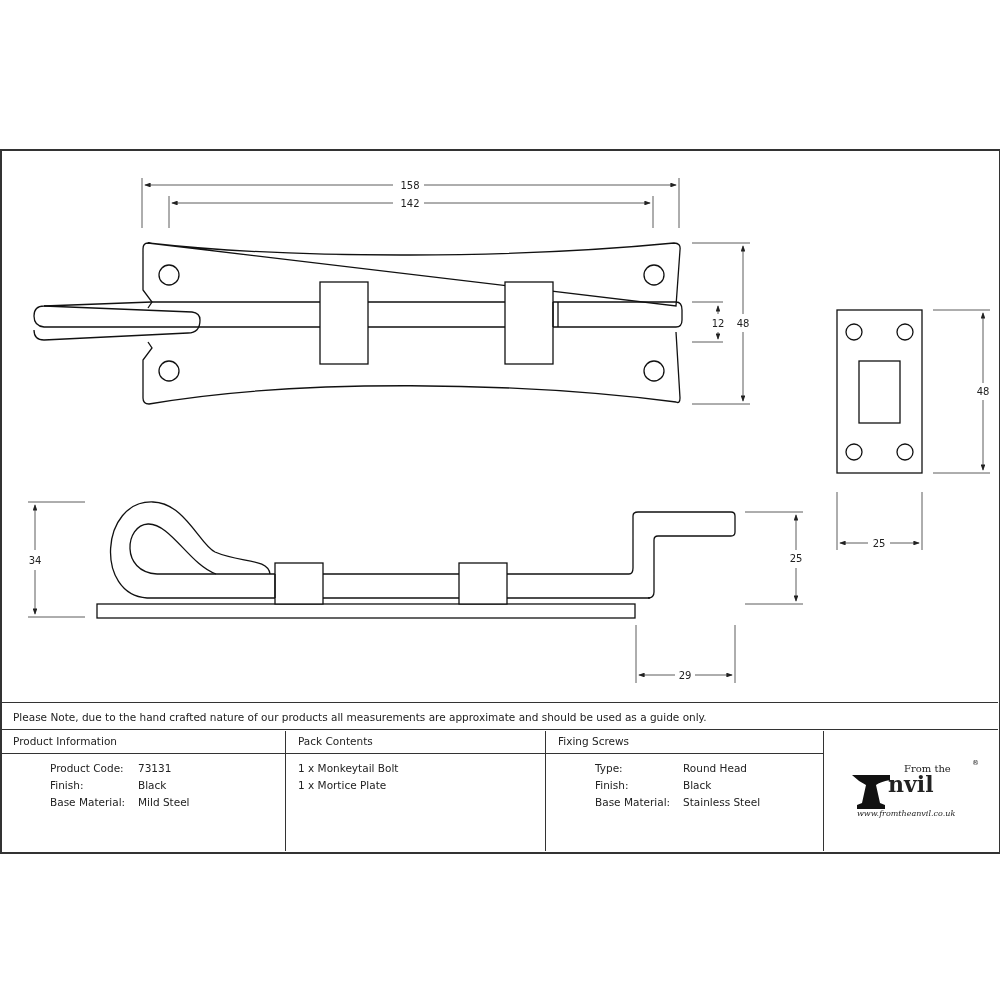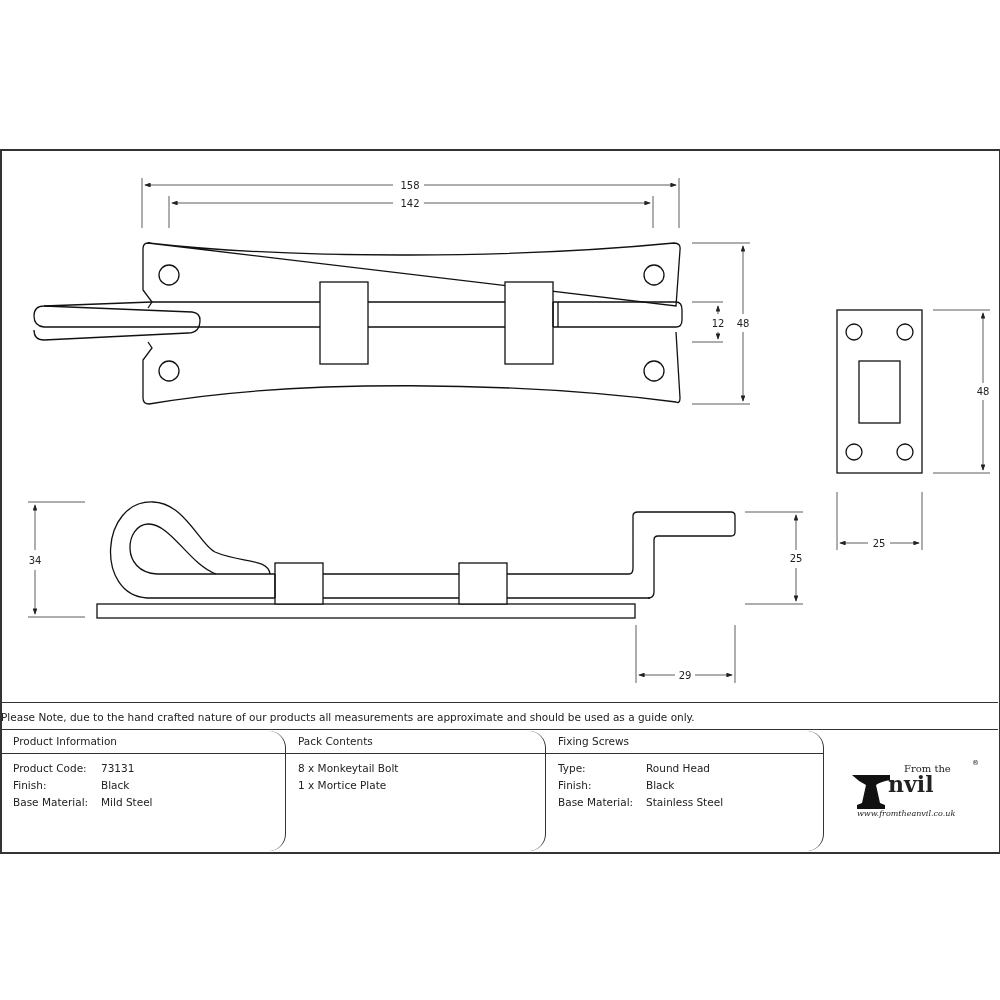--- a/index.html
+++ b/index.html
@@ -1,23 +1,23 @@
 <!DOCTYPE html>
 <html><head>
 <meta charset="utf-8">
 <style>
   html, body { margin:0; padding:0; background:#ffffff; }
   body { width:1000px; height:1000px; position:relative; overflow:hidden; font-family:"DejaVu Sans", sans-serif; color:#222; }
   .sheet { position:absolute; left:0; top:149px; width:997px; height:701px; border:2px solid #333; box-sizing:content-box; }
   .drawing { position:absolute; left:0; top:0; width:1000px; height:1000px; }
-  .note { position:absolute; left:1px; top:702px; width:997px; height:28px; border-top:1.5px solid #333; border-bottom:1.5px solid #333; box-sizing:border-box; font-size:10.5px; line-height:28px; }
-  .col { position:absolute; top:731px; height:120px; box-sizing:border-box;border-radius:17px; }
+  .note { position:absolute; left:1px; top:702px; width:997px; height:28px; border-top:1.5px solid #333; border-bottom:1.5px solid #333; box-sizing:border-box; font-size:10.5px; line-height:28px; padding-left:12px; }
+  .col { position:absolute; top:731px; height:120px; box-sizing:border-box; }
   .col-head { height:22px; border-bottom:1.5px solid #333; font-size:10.5px; line-height:20px; padding-left:12px; }
   .rows { padding:6px 0 0 12px; font-size:10.5px; line-height:17px; }
-  .row { display:flex; }
+  .row { display:flex;margin-left:37px; }
   .row .k { width:88px; }
   .row .k2 { width:88px; }
   .row .v { }
   .c1 { left:1px; width:285px; border-right:1.5px solid #333; }
   .c2 { left:286px; width:260px; border-right:1.5px solid #333; }
   .c3 { left:546px; width:278px; border-right:1.5px solid #333; }
   .c4 { left:824px; width:174px; }
   .logo { position:absolute; left:28px; top:28px; width:130px; height:70px; }
   .logo-from { position:absolute; left:52px; top:4px; font-family:"DejaVu Serif", serif; font-size:10px; }
   .logo-anvil { position:absolute; left:30px; top:8px; font-family:"DejaVu Serif", serif; font-size:32px; font-weight:bold; letter-spacing:0px; }
@@ -158,21 +158,21 @@
     <div class="row">
         <span class="k">Base Material:</span>
         <span class="v">Mild Steel</span>
       </div>
   </div>
 </div>
 
 <div class="col c2">
   <div class="col-head">Pack Contents</div>
   <div class="rows">
-    <div>8 x Monkeytail Bolt</div>
+    <div>1 x Monkeytail Bolt</div>
     <div>1 x Mortice Plate</div>
   </div>
 </div>
 
 <div class="col c3">
   <div class="col-head">Fixing Screws</div>
   <div class="rows">
     <div class="row">
         <span class="k2">Type:</span>
         <span class="v">Round Head</span>

